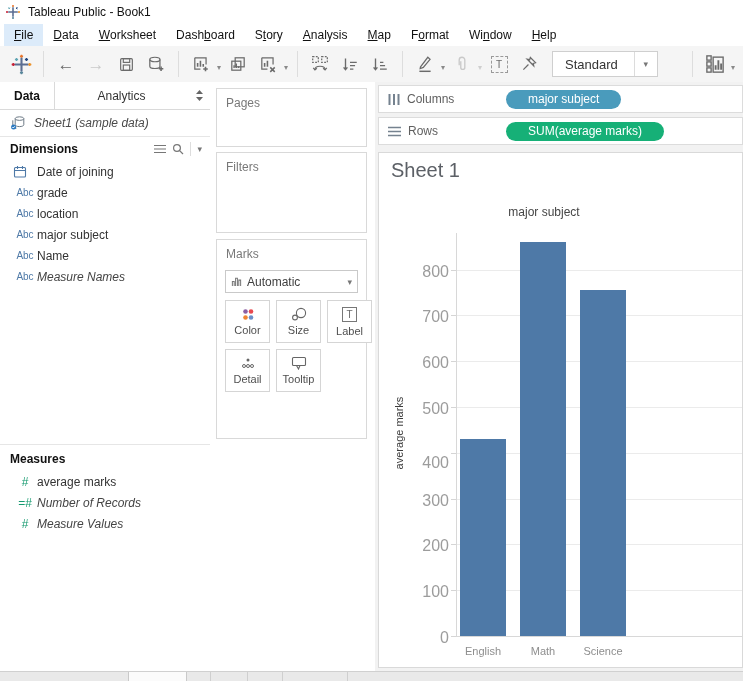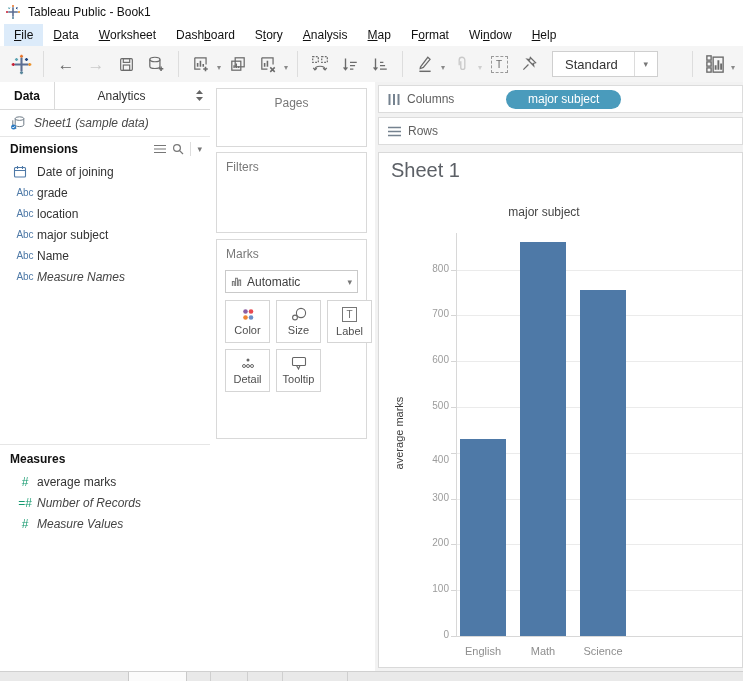--- a/index.html
+++ b/index.html
@@ -46,21 +46,21 @@
   .fi{width:24px;text-align:center;flex:0 0 24px;}
   .fi.abc{color:#4e79a7;font-size:10px;}
   .fi.hash{color:#159a6f;font-size:12px;}
   .fl.italic{font-style:italic;color:#444;}
   .measures-block{position:absolute;top:362px;left:0;right:0;border-top:1px solid #e6e6e6;padding-top:2px;}
 
   
   .mid-panel{position:absolute;top:82px;left:210px;width:165px;bottom:9px;background:#fff;border-right:1px solid #d7d7d7;}
   .card{position:absolute;left:6px;right:8px;border:1px solid #d9d9d9;background:#fff;color:#787878;}
   .card-label{padding:7px 9px 0 9px;}
-  .card.pages{top:6px;height:57px;text-align:center;}
+  .card.pages{top:6px;height:57px;}
   .card.filters{top:70px;height:79px;}
   .card.marks{top:157px;height:198px;}
   .marks-dd{margin:9px 8px 7px 8px;height:21px;border:1px solid #c9c9c9;display:flex;align-items:center;gap:5px;padding:0 5px;color:#3f3f3f;background:#fff;}
   .marks-dd .mtxt{flex:1;}
   .marks-dd .mcaret{color:#777;font-size:9px;}
   .marks-grid{display:grid;grid-template-columns:repeat(3,45px);gap:6px;padding:0 8px;}
   .mark-btn{border:1px solid #d5d5d5;height:41px;display:flex;flex-direction:column;align-items:center;justify-content:center;gap:3px;color:#4f4f4f;font-size:11px;background:#fff;}
 
   
   .right-bg{position:absolute;top:82px;left:375px;right:0;bottom:9px;background:#f2f2f2;}
@@ -71,21 +71,21 @@
   .pill{position:absolute;left:127px;height:19px;border-radius:10px;color:#fff;display:flex;align-items:center;padding:0 22px;font-size:12px;white-space:nowrap;}
 
   
   .chart-card{position:absolute;left:378px;top:152px;right:0;bottom:13px;background:#fff;border:1px solid #d9d9d9;overflow:hidden;}
   .sheet-title{position:absolute;left:12px;top:6px;font-size:20px;color:#5c6066;}
   .plot{position:absolute;inset:0;}
   .chart-header{position:absolute;left:77px;width:176px;top:52px;text-align:center;color:#454545;}
   .ylabel{position:absolute;left:-80px;width:200px;top:274px;transform:rotate(-90deg);text-align:center;color:#3c3c3c;font-size:11px;}
   .gridline{position:absolute;height:1px;background:#ebebeb;}
   .axis-line{position:absolute;background:#d8d8d8;}
-  .tick-label{position:absolute;left:0;width:70px;text-align:right;color:#9c9c9c;font-size:10px;}
+  .tick-label{position:absolute;left:0;width:70px;text-align:right;color:#9c9c9c;font-size:16px;}
   .tick-stub{position:absolute;width:5px;height:1px;background:#d5d5d5;}
   .bar{position:absolute;}
   .cat-label{position:absolute;width:60px;text-align:center;color:#8e8e8e;font-size:11px;}
 
   
   .statusbar{position:absolute;left:0;right:0;bottom:0;height:9px;background:#e9e9e9;border-top:1px solid #d0d0d0;}
   .status-tab{position:absolute;left:128px;top:0;bottom:0;width:57px;background:#fbfbfb;border-left:1px solid #c9c9c9;border-right:1px solid #c9c9c9;}
   .status-sep{position:absolute;top:0;bottom:0;width:1px;background:#cfcfcf;}
 
   svg{display:block;}
@@ -406,20 +406,21 @@
       <path d="M1.5 0v11 M6 0v11 M10.5 0v11" stroke="#75828f" stroke-width="2"></path>
     </svg>
     <span class="shelf-label">Columns</span>
     <div class="pill pill-cols" style="background: rgb(74, 155, 188);">major subject</div>
   </div>
   <div class="shelf rows">
     <svg width="13" height="11" viewBox="0 0 13 11">
       <path d="M0 1.5h13 M0 5.5h13 M0 9.5h13" stroke="#75828f" stroke-width="1.6"></path>
     </svg>
     <span class="shelf-label">Rows</span>
+    <div class="pill pill-rows" style="background: rgb(22, 176, 119);">SUM(average marks)</div>
   </div>
 
   <div class="chart-card">
     <div class="sheet-title">Sheet 1</div>
     <div class="chart-header">major subject</div>
     <div class="ylabel">average marks</div>
     <div class="plot" id="plot">
         <div class="tick-stub" style="left: 72px; top: 483px;"></div>
         <div class="tick-label" style="top: 476px;">0</div>
         <div class="gridline" style="left: 77px; right: 0px; top: 437.205px;"></div>

